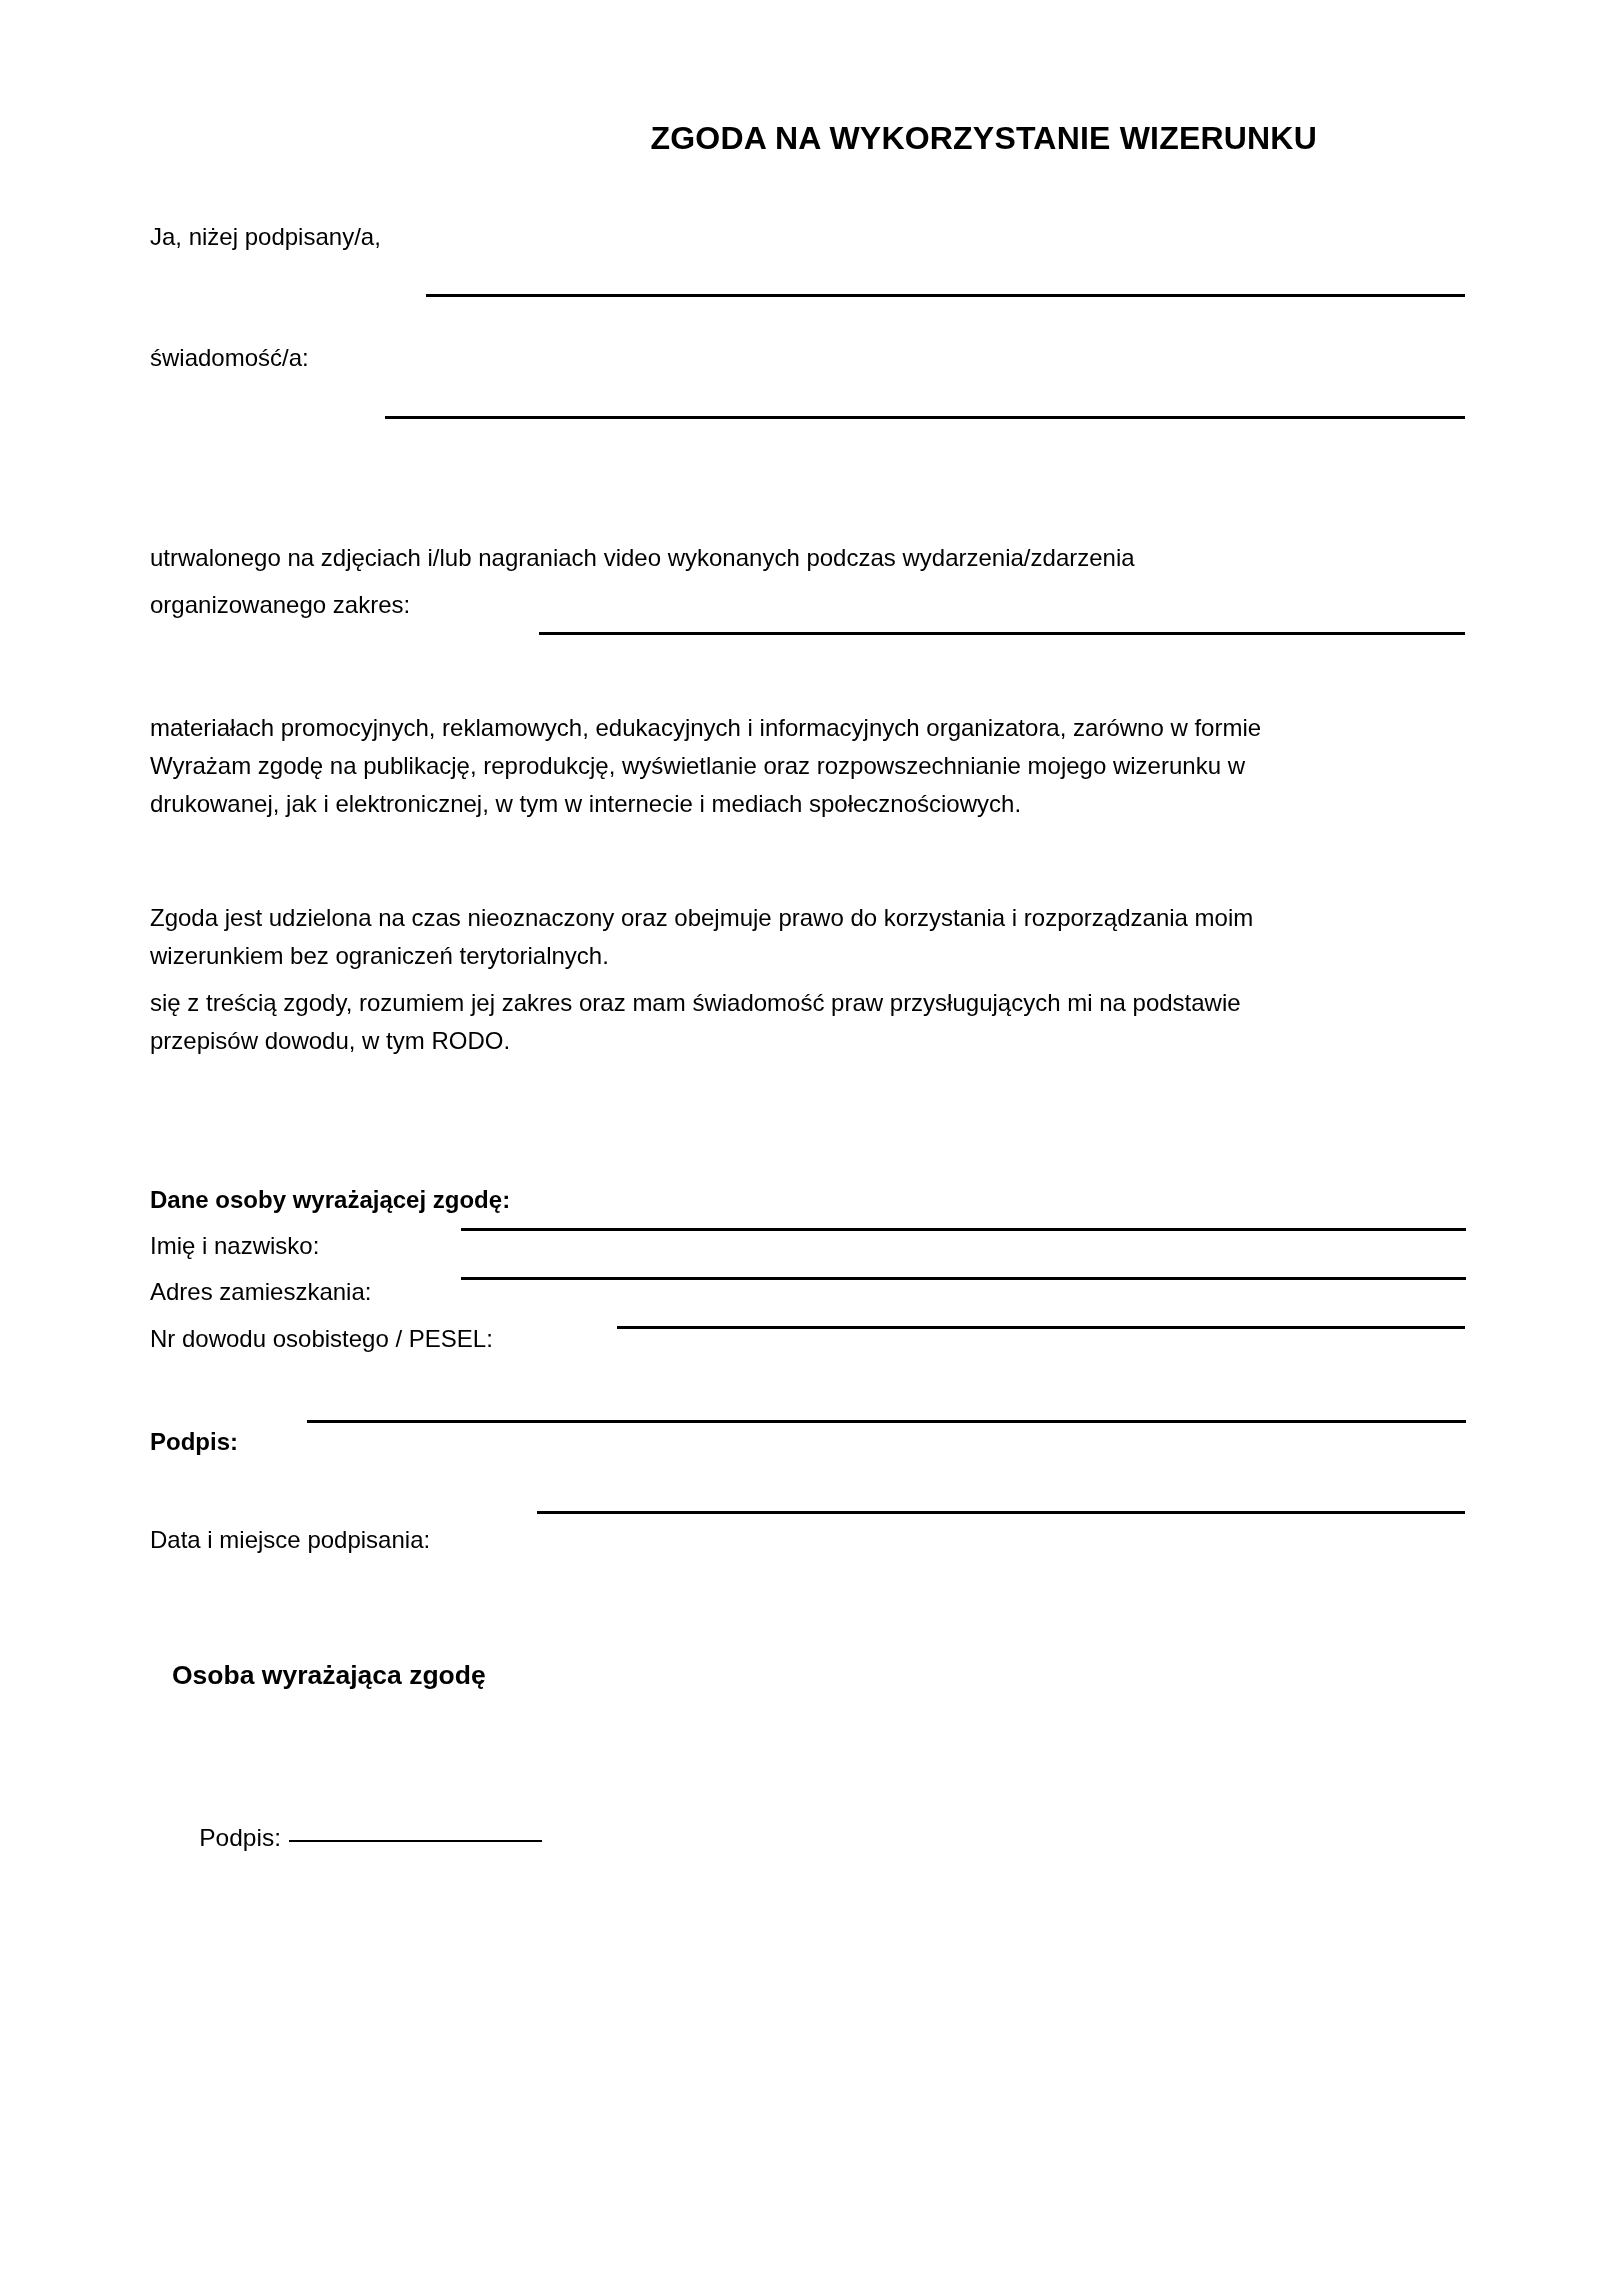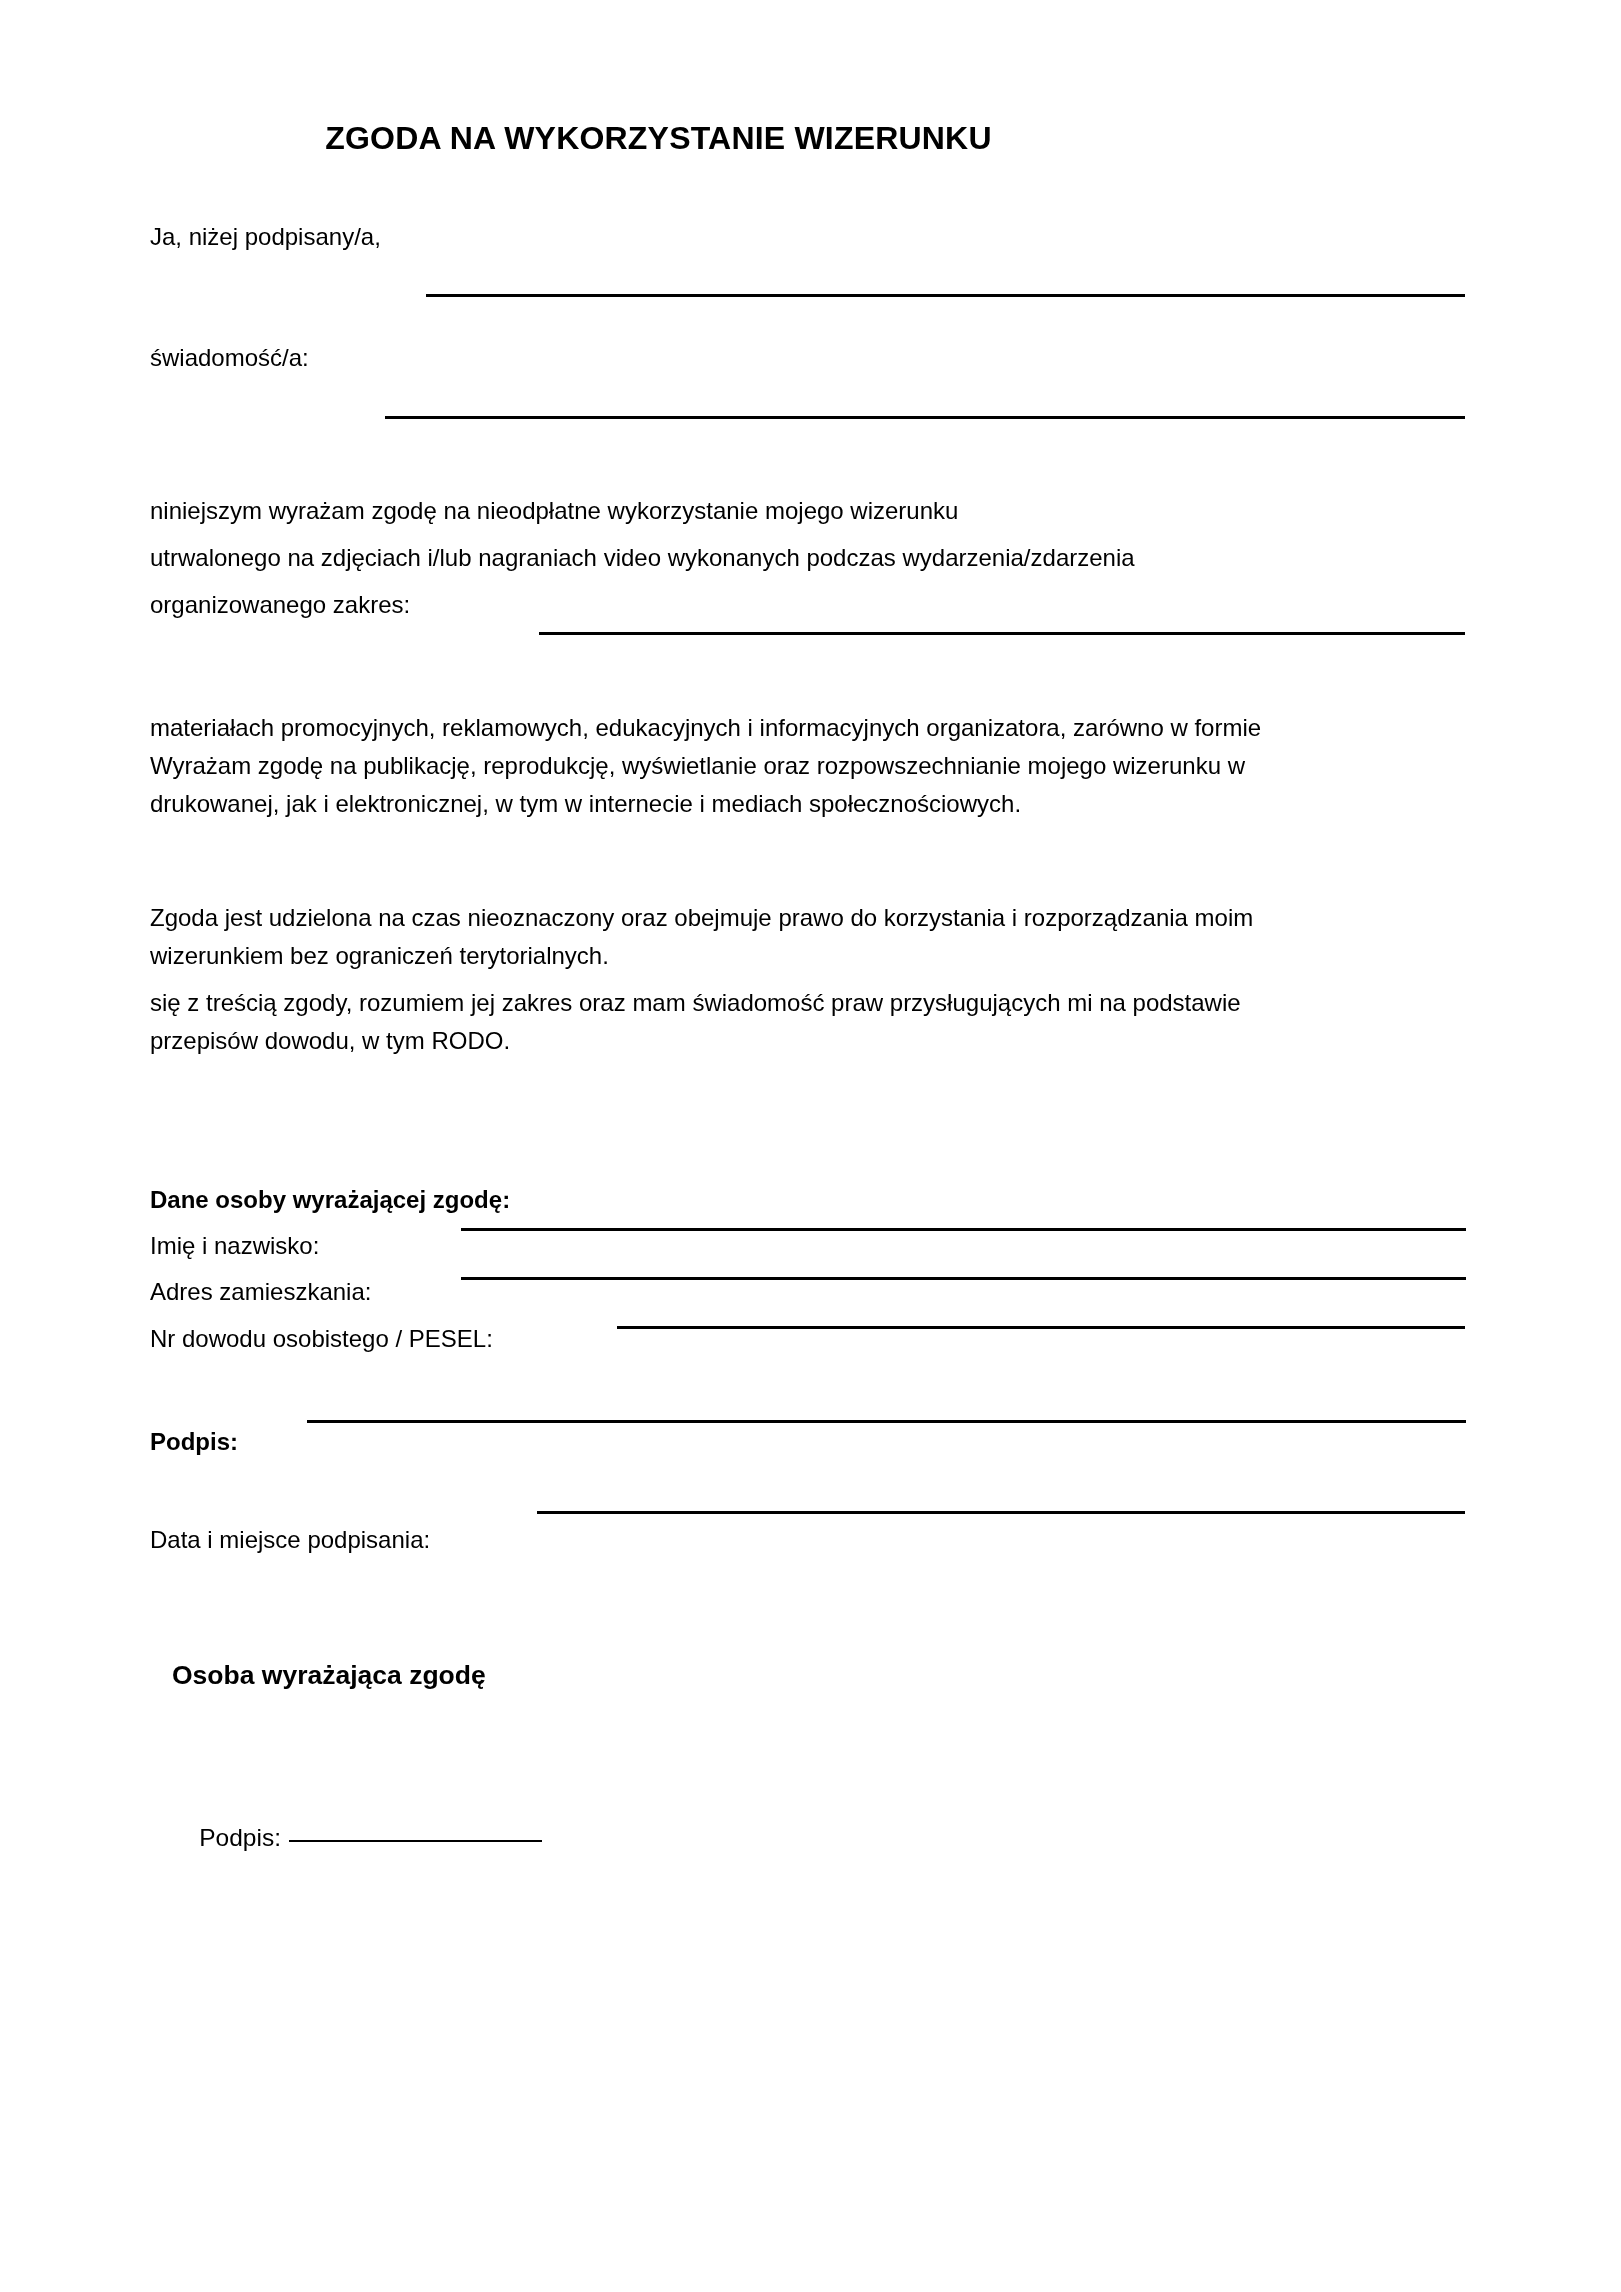--- a/index.html
+++ b/index.html
@@ -19,21 +19,21 @@
     background: #ffffff;
     overflow: hidden;
   }
 
   
   .doc-title {
     position: absolute;
     left: 0;
     top: 120px;
     width: 1317px;
-    text-align: center;
+    text-align: right;
     font-size: 32px;
     font-weight: bold;
     letter-spacing: 0.2px;
   }
 
   
   .t {
     position: absolute;
     font-size: 24px;
     line-height: 37px;
@@ -86,21 +86,20 @@
 <div id="page">
 
   <div class="doc-title">ZGODA NA WYKORZYSTANIE WIZERUNKU</div>
 
   <div class="t" style="left:150px; top:218px;">Ja, niżej podpisany/a,</div>
   <div class="rule" style="left:426px; top:294px; width:1039px;"></div>
 
   <div class="t" style="left:150px; top:339px;">świadomość/a:</div>
   <div class="rule" style="left:385px; top:416px; width:1080px;"></div>
 
-  <div class="t" style="left:150px; top:492px;">niniejszym wyrażam zgodę na nieodpłatne wykorzystanie mojego wizerunku</div>
   <div class="t" style="left:150px; top:539px;">utrwalonego na zdjęciach i/lub nagraniach video wykonanych podczas wydarzenia/zdarzenia</div>
   <div class="t" style="left:150px; top:586px;">organizowanego zakres:</div>
   <div class="rule" style="left:539px; top:632px; width:926px;"></div>
 
   <div class="para" style="left:150px; top:709px; width:1333px;">
     <div>materiałach promocyjnych, reklamowych, edukacyjnych i informacyjnych organizatora, zarówno w formie</div>
     <div>Wyrażam zgodę na publikację, reprodukcję, wyświetlanie oraz rozpowszechnianie mojego wizerunku w</div>
     <div>drukowanej, jak i elektronicznej, w tym w internecie i mediach społecznościowych.</div>
   </div>
 

